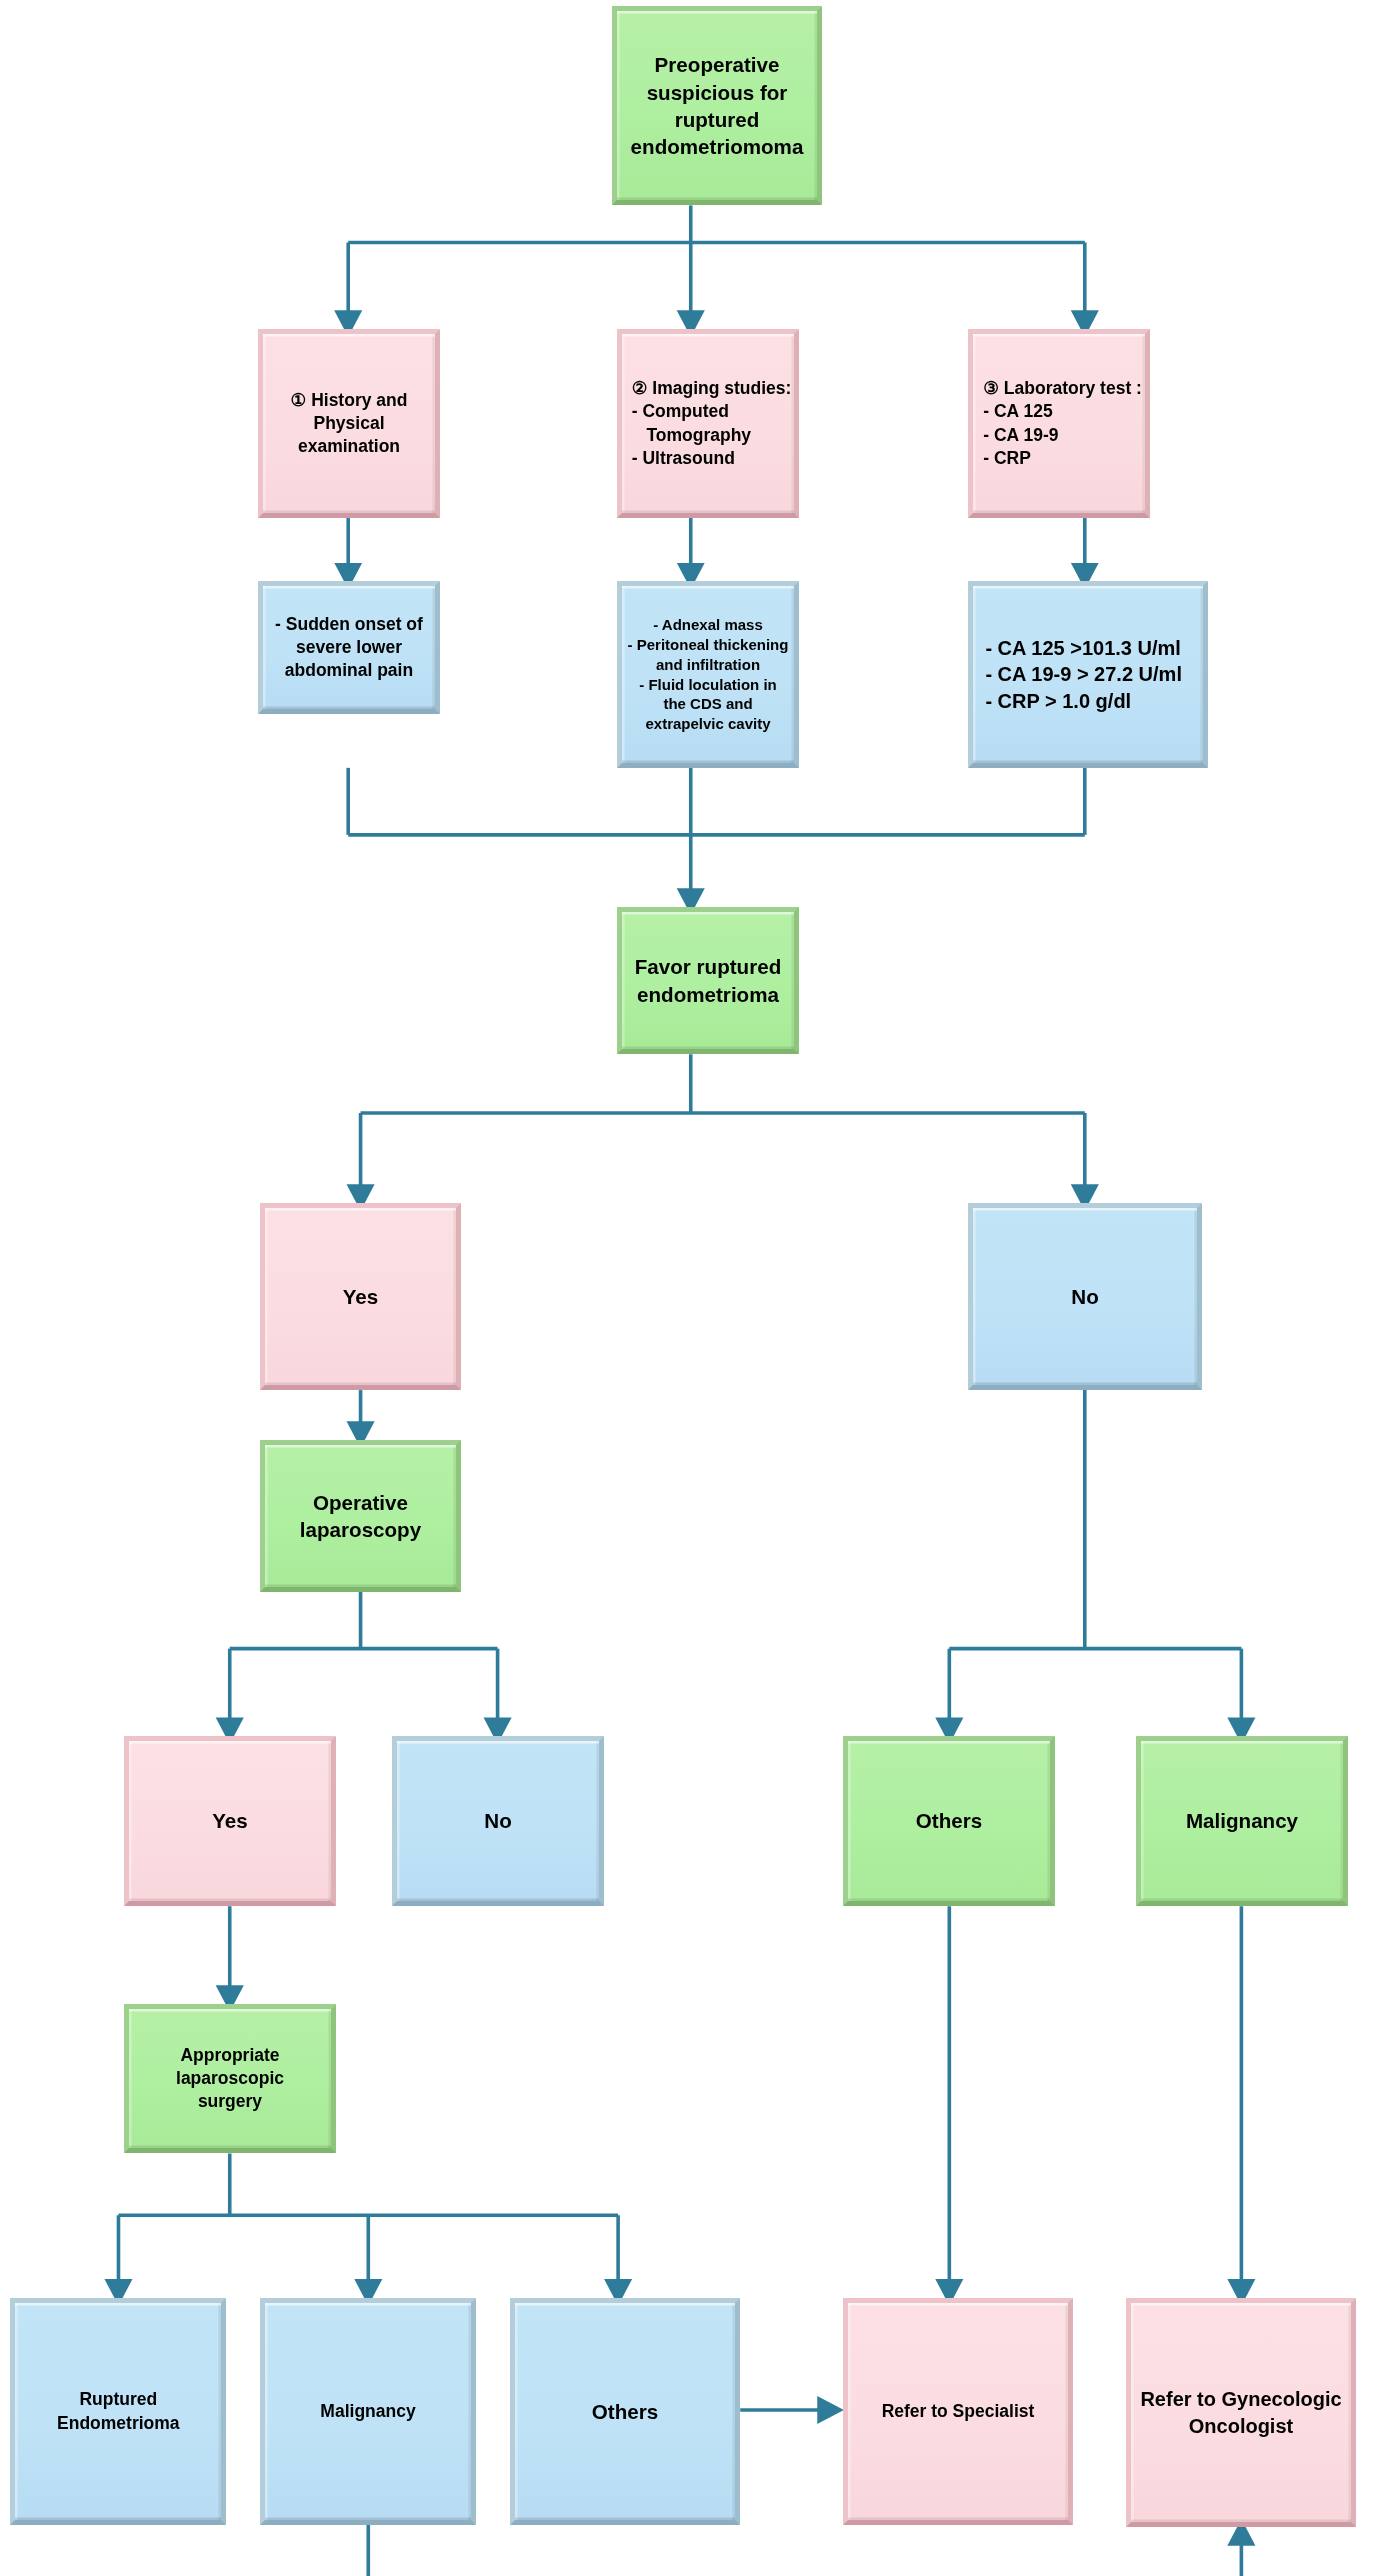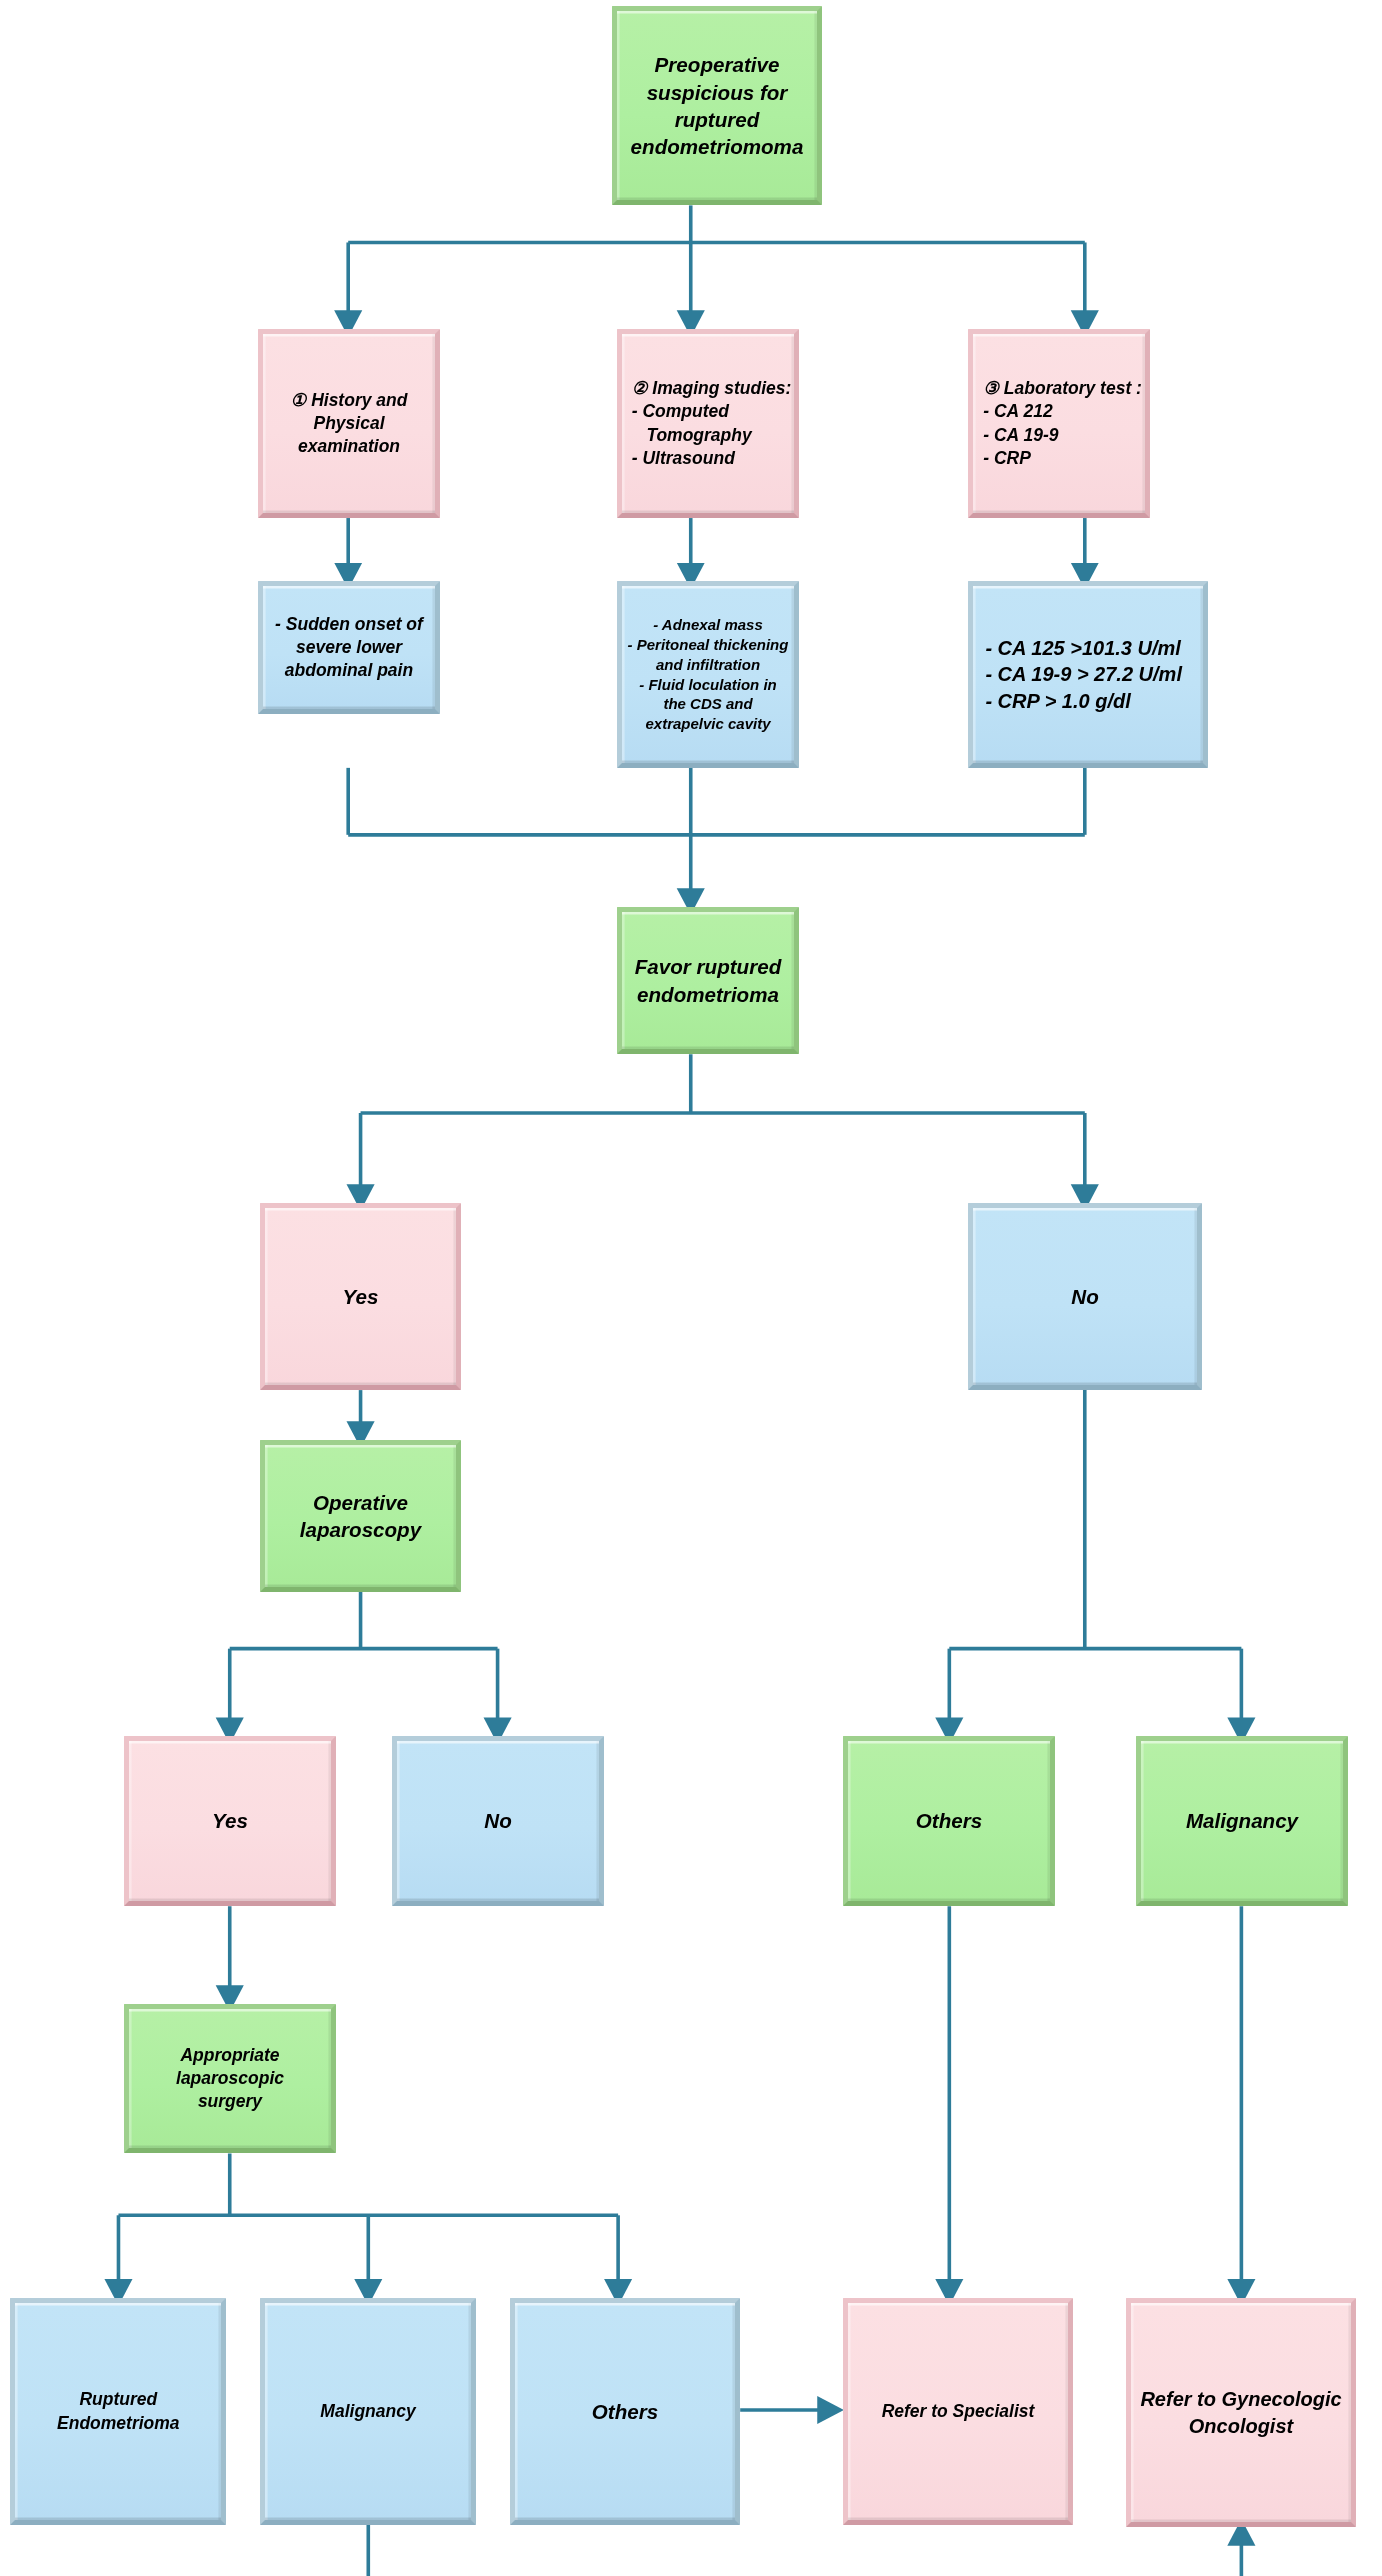--- a/index.html
+++ b/index.html
@@ -35,21 +35,20 @@
     align-items: center;
     justify-content: center;
     text-align: center;
     font-weight: bold;
     color: #010101;
     line-height: 1.32;
     padding: 3.1px 5.2px;
     border-style: solid;
     border-width: 5.7px;
     border-radius: 1px;
-    font-style: italic;
   }
   .node .txt { display: block; width: 100%; }
   .node .ln  { display: block; white-space: pre; }
 
   
   .n-green {
     background: linear-gradient(180deg,#b6f0a6 0%,#aeefa0 55%,#a8ea98 100%);
     border-color: #9ed08d #8fc47d #7fb56d #9ed08d;
     box-shadow:
       inset 0 2.6px 0 0 rgba(255,255,255,.55),
@@ -172,21 +171,21 @@
       <span class="ln">② Imaging studies:</span>
       <span class="ln">- Computed</span>
       <span class="ln">   Tomography</span>
       <span class="ln">- Ultrasound</span>
     </span>
   </div>
 
   <div class="node n-pink fs-md al-left" style="left:968px; top:329px; width:182px; height:189px;">
     <span class="txt">
       <span class="ln">③ Laboratory test :</span>
-      <span class="ln">- CA 212</span>
+      <span class="ln">- CA 125</span>
       <span class="ln">- CA 19-9</span>
       <span class="ln">- CRP</span>
     </span>
   </div>
 
   <div class="node n-blue fs-md" style="left:258px; top:581px; width:182px; height:133px;">
     <span class="txt">
       <span class="ln">- Sudden onset of</span>
       <span class="ln">severe lower</span>
       <span class="ln">abdominal pain</span>

